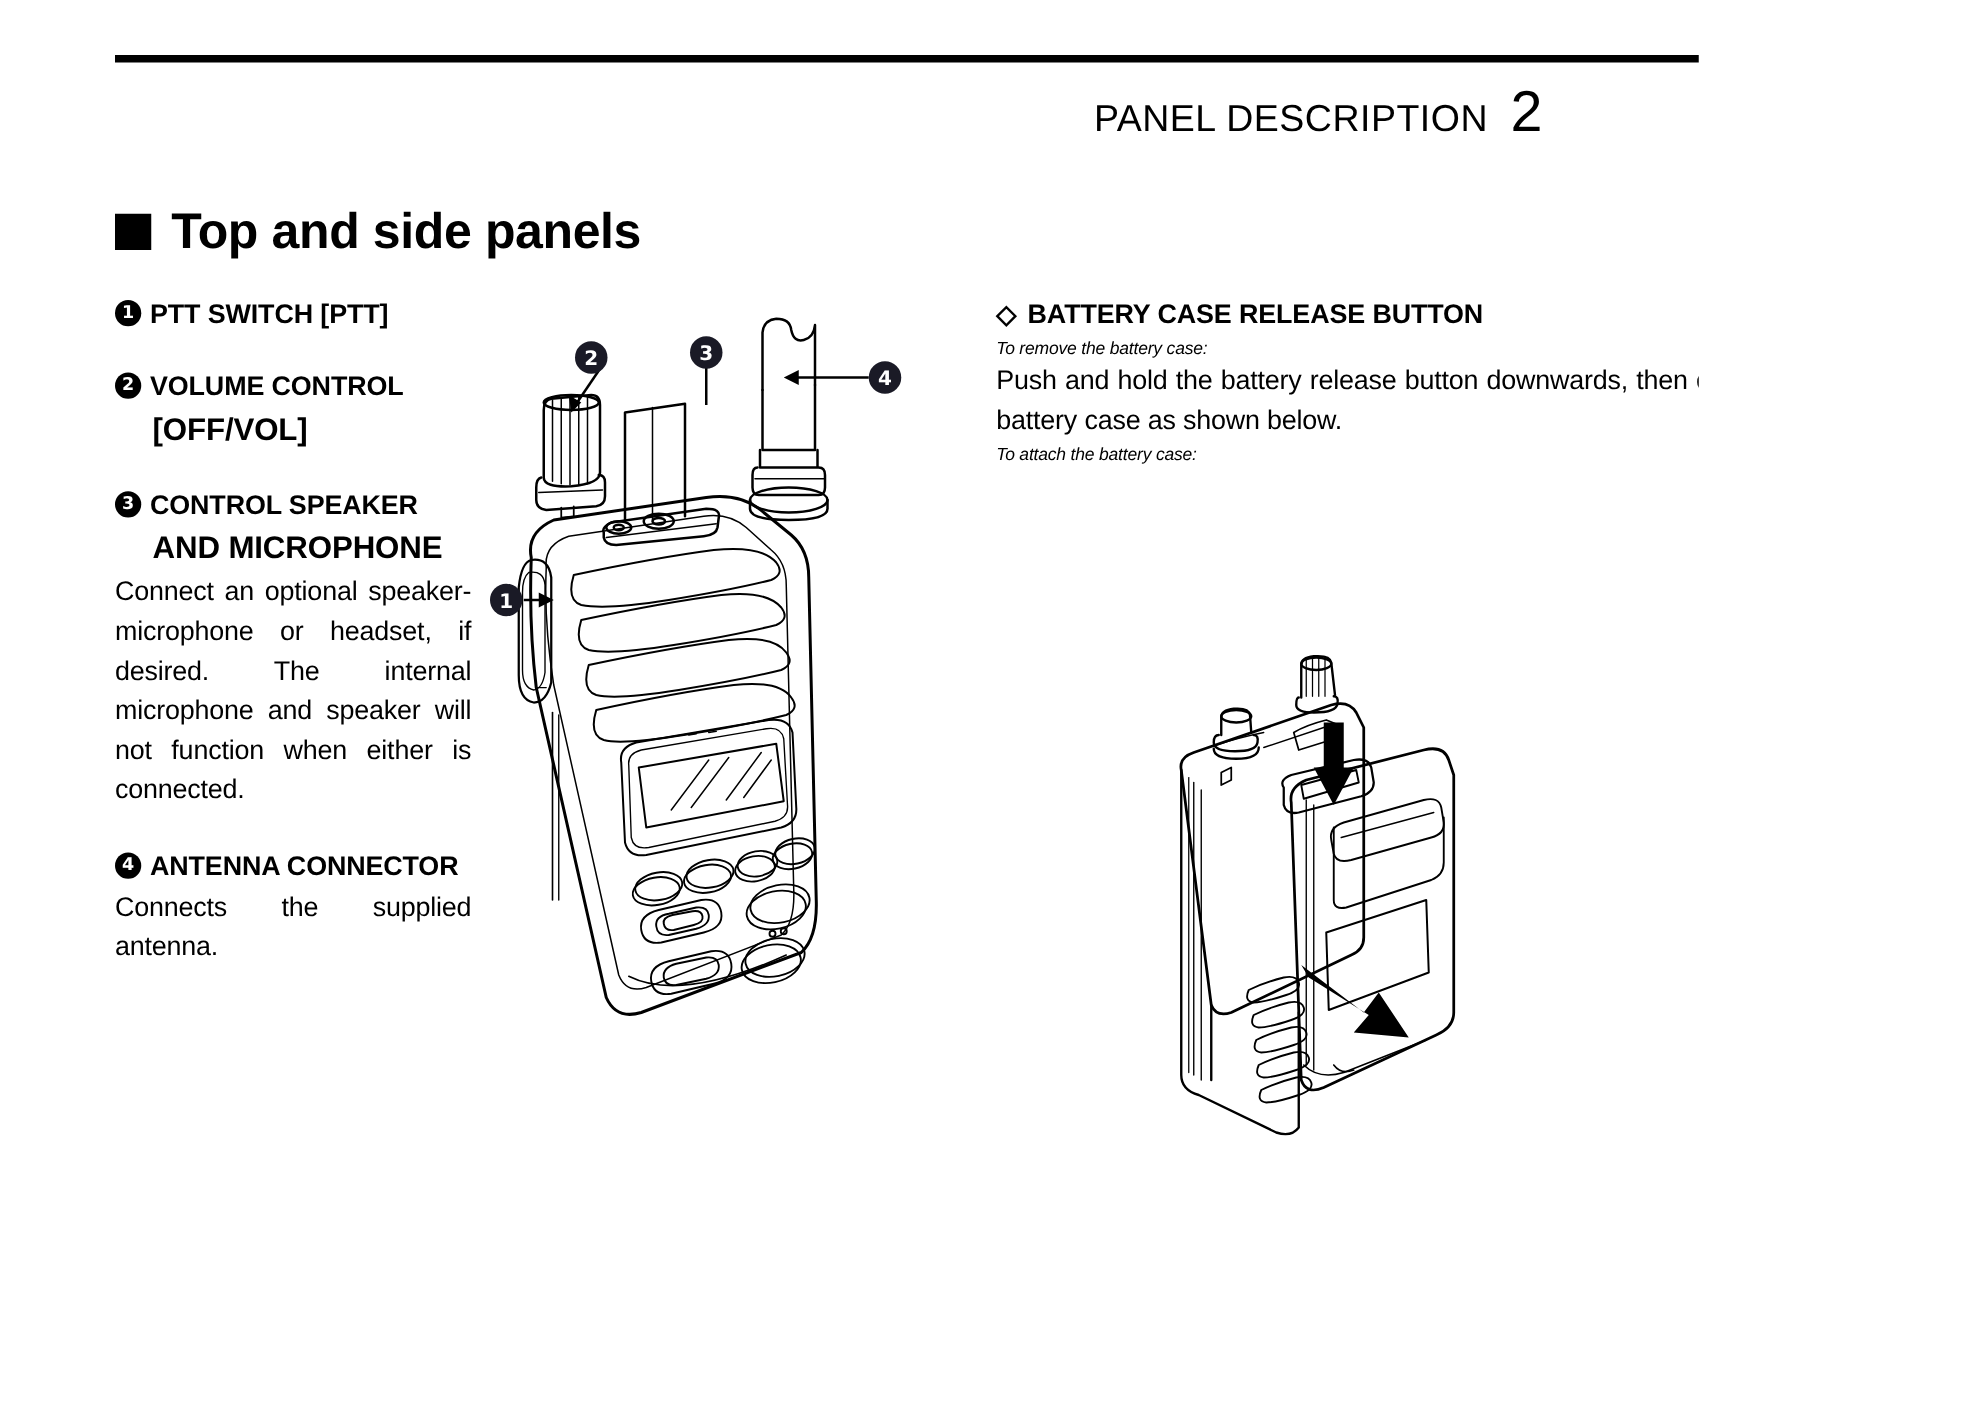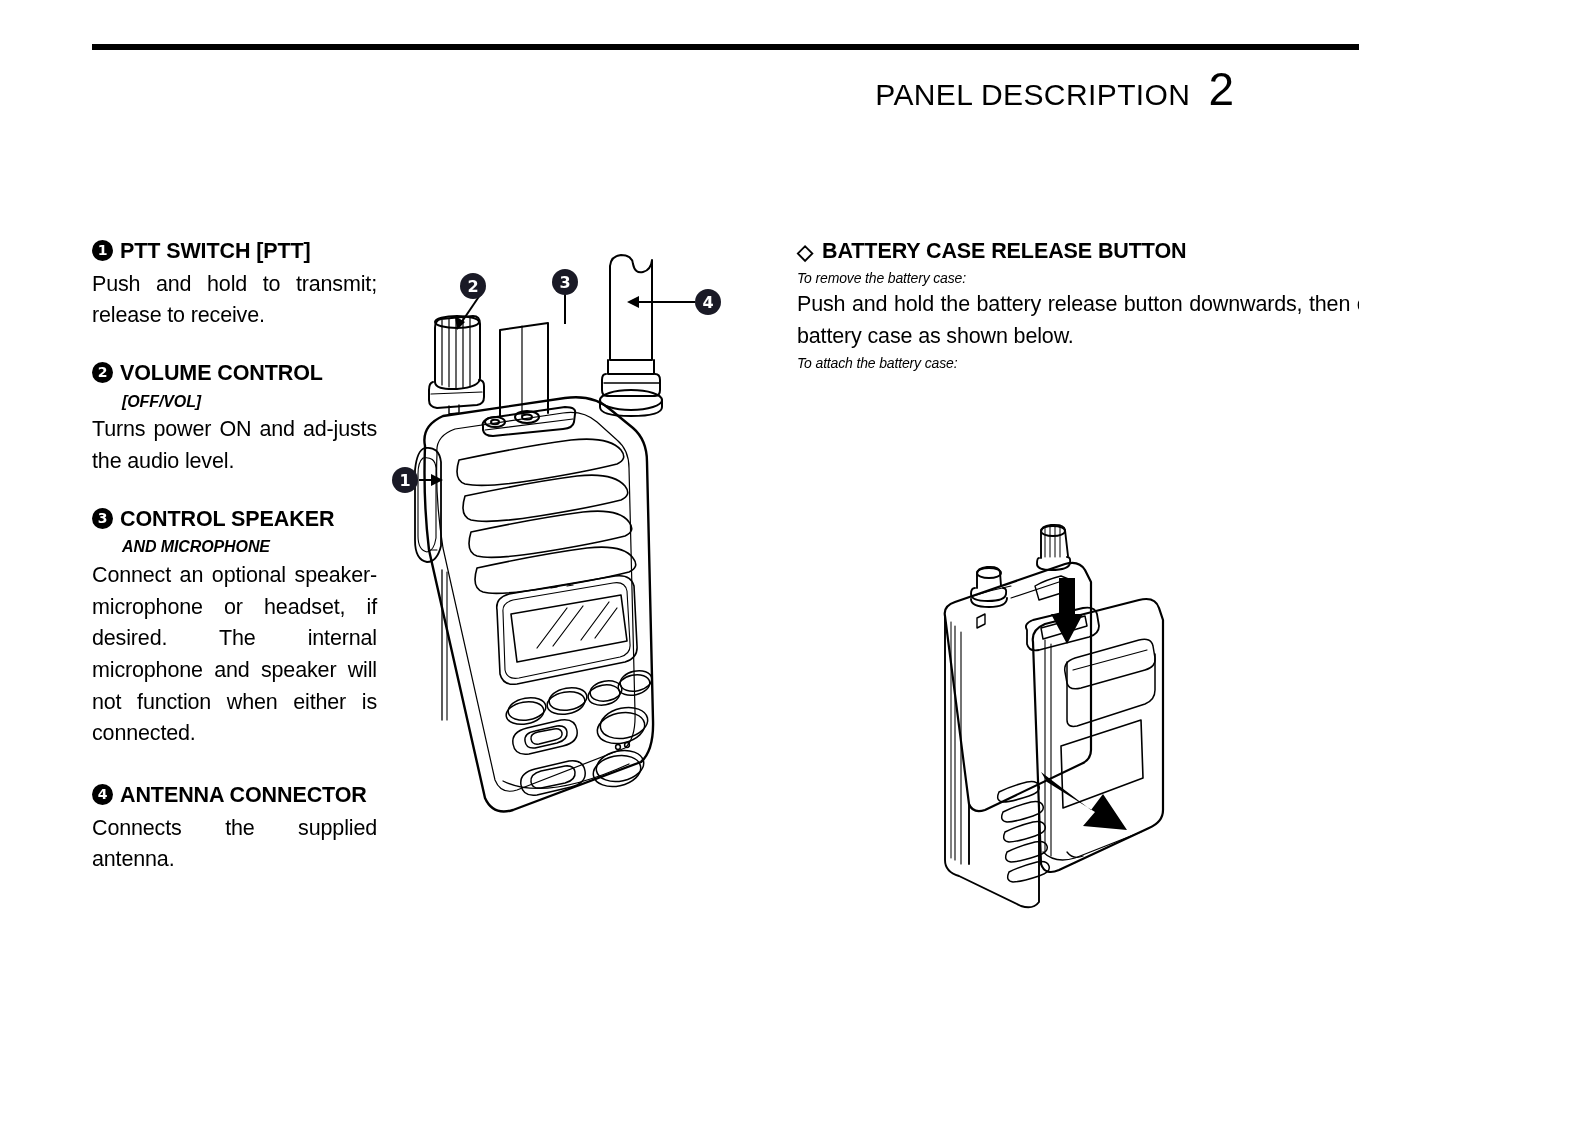--- a/index.html
+++ b/index.html
@@ -91,26 +91,25 @@
     font-size: 21.5px;
     font-weight: bold;
     line-height: 1.48;
     letter-spacing: -0.1px;
     display: flex;
     align-items: flex-start;
     gap: 7px;
   }
   .item-head-text { flex: 1; }
   .head-cont {
-    font-size: 16px;
+    font-size: 25px;
     font-weight: bold;
     line-height: 1.48;
     padding-left: 30px;
     letter-spacing: -0.1px;
-    font-style: italic;
   }
 
   .num-bullet {
     flex: 0 0 auto;
     width: 21px;
     height: 21px;
     border-radius: 50%;
     background: #000;
     color: #fff;
     font-size: 14px;
@@ -180,38 +179,40 @@
 <body>
 
 <div id="page">
 
   <div class="header-rule"></div>
   <div class="header-title-wrap">
     <div class="header-title">PANEL DESCRIPTION</div>
     <div class="header-chapter">2</div>
   </div>
 
+  <div class="section-title">
+    <span class="sq-bullet"></span>
+    <span class="section-title-text">Top and side panels</span>
+  </div>
 
   <div class="col-left">
 
     <div class="item">
       <div class="item-head">
         <span class="num-bullet">1</span>
         <span class="item-head-text">PTT SWITCH [PTT]</span>
       </div>
-      <div class="body-text last-line-left">Push and hold to transmit; release to receive.</div>
     </div>
 
     <div class="item">
       <div class="item-head">
         <span class="num-bullet">2</span>
         <span class="item-head-text">VOLUME CONTROL</span>
       </div>
       <div class="head-cont">[OFF/VOL]</div>
-      <div class="body-text last-line-left">Turns power ON and ad-justs the audio level.</div>
     </div>
 
     <div class="item">
       <div class="item-head">
         <span class="num-bullet">3</span>
         <span class="item-head-text">CONTROL SPEAKER</span>
       </div>
       <div class="head-cont">AND MICROPHONE</div>
       <div class="body-text last-line-left">Connect an optional speaker-microphone or headset, if desired. The internal microphone and speaker will not function when  either is connected.</div>
     </div>

